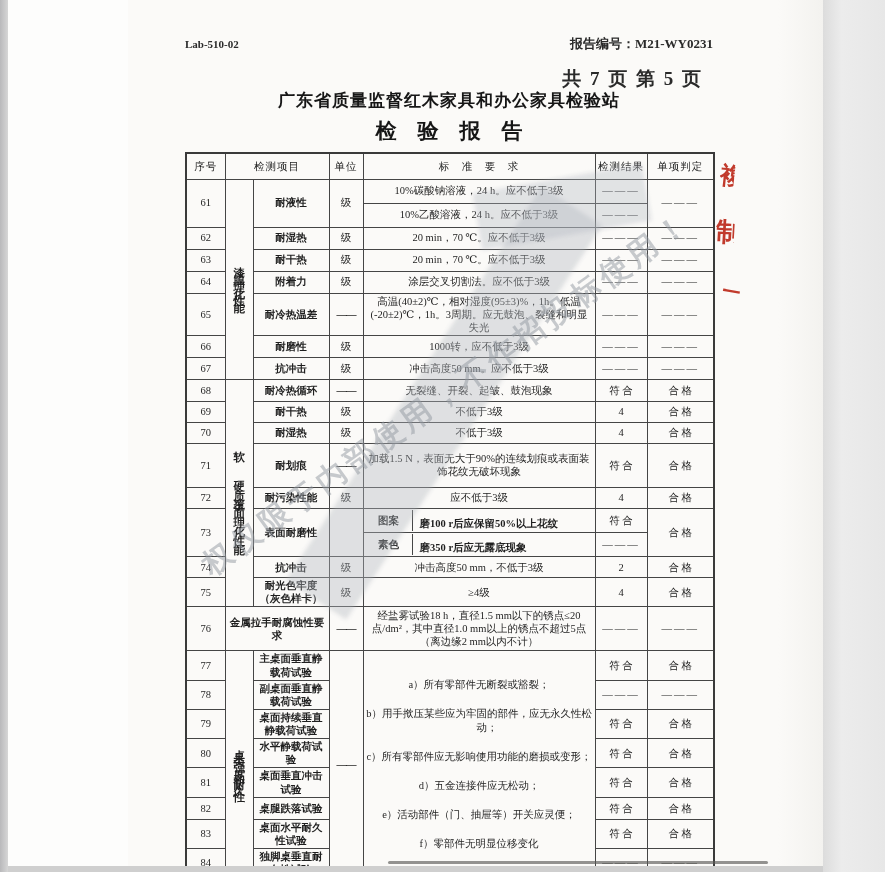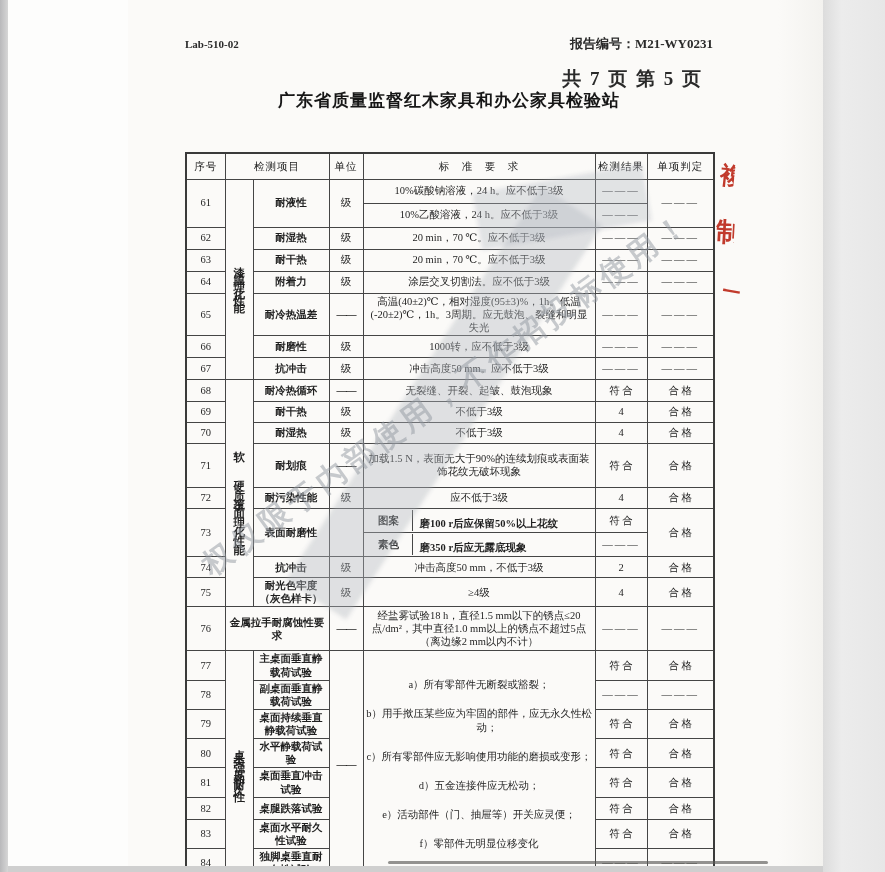--- a/index.html
+++ b/index.html
@@ -67,20 +67,21 @@
 <div class="canvas">
   <div class="edge-left"></div>
   <div class="bg-right"></div>
   <div class="bg-bottom"></div>
 
   <div class="page">
     <div class="form-code">Lab-510-02</div>
     <div class="report-no">报告编号：M21-WY0231</div>
     <div class="pagination">共 7 页 第 5 页</div>
     <div class="org-title">广东省质量监督红木家具和办公家具检验站</div>
+    <div class="doc-title">检　验　报　告</div>
 
     <table class="report">
       <colgroup>
         <col style="width:39px">
           <col style="width:28px">
           <col style="width:76px">
         <col style="width:34px">
           <col style="width:232px">
           <col style="width:52px">
           <col style="width:67px">

